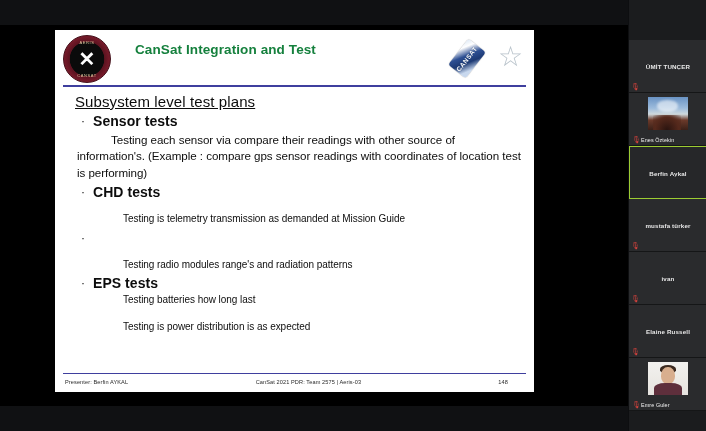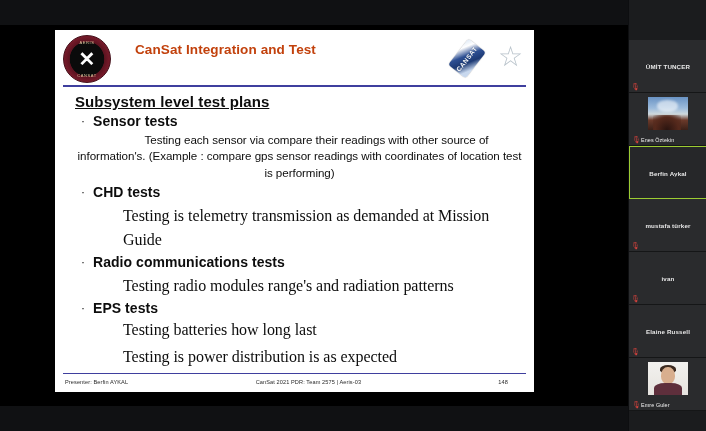--- a/index.html
+++ b/index.html
@@ -86,21 +86,21 @@
     letter-spacing: 0.6px;
   }
   .logo-badge .ring-text-top { top: 4px; }
   .logo-badge .ring-text-bot { bottom: 4px; }
 
   .slide-title {
     position: absolute;
     left: 80px;
     top: 10px;
     width: 300px;
-    color: #c2410c;
+    color: #15803d;
     font-size: 13.5px;
     font-weight: bold;
     line-height: 1.42;
     letter-spacing: 0.1px;
   }
 
   .cansat-mark {
     position: absolute;
     right: 40px;
     top: 8px;
@@ -154,21 +154,21 @@
     left: 0;
     top: 58px;
     right: 0;
     bottom: 28px;
     padding: 3px 12px 0 12px;
     color: #0d0d0d;
   }
 
   .section-title {
     font-size: 15px;
-    font-weight: bold;
+    font-weight: normal;
     text-decoration: underline;
     margin: 2px 0 3px 8px;
     letter-spacing: 0.1px;
   }
 
   .bullet-row {
     display: flex;
     align-items: flex-start;
     margin: 3px 0 0 14px;
   }
@@ -185,28 +185,26 @@
     line-height: 16px;
     letter-spacing: 0.05px;
   }
 
   .para {
     font-size: 11.6px;
     line-height: 1.42;
     margin: 3px 0 0 10px;
     text-indent: 34px;
     letter-spacing: -0.05px;
-    text-align: center;
   }
   .sub {
-    font-size: 16px;
+    font-size: 10px;
     line-height: 1.45;
-    margin: 4px 0 0 56px;
+    margin: 12px 0 0 56px;
     letter-spacing: -0.05px;
-    font-family: Liberation Serif, serif;
   }
   .sub.tight { margin-top: 2px; }
 
   
   .footer-rule {
     position: absolute;
     left: 8px;
     right: 8px;
     bottom: 18px;
     height: 1.5px;
@@ -413,21 +411,20 @@
         <div class="para">Testing each sensor via compare their readings with other source of information's. (Example : compare gps sensor readings with coordinates of location test is performing)</div>
 
         <div class="bullet-row">
           <span class="bullet-dot">·</span>
           <span class="bullet-label">CHD tests</span>
         </div>
         <div class="sub">Testing is telemetry transmission as demanded at Mission Guide</div>
 
         <div class="bullet-row">
           <span class="bullet-dot">·</span>
-          <span class="bullet-label">Radio communications tests</span>
         </div>
         <div class="sub">Testing  radio modules range's and radiation patterns</div>
 
         <div class="bullet-row">
           <span class="bullet-dot">·</span>
           <span class="bullet-label">EPS tests</span>
         </div>
         <div class="sub tight">Testing batteries how long last</div>
         <div class="sub">Testing is power distribution is as expected</div>
       </div>

